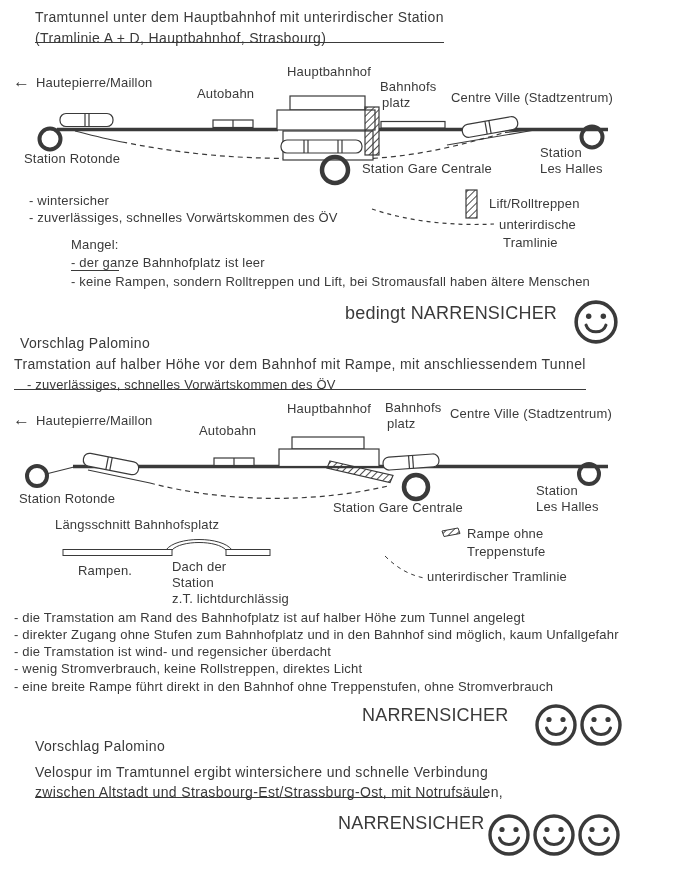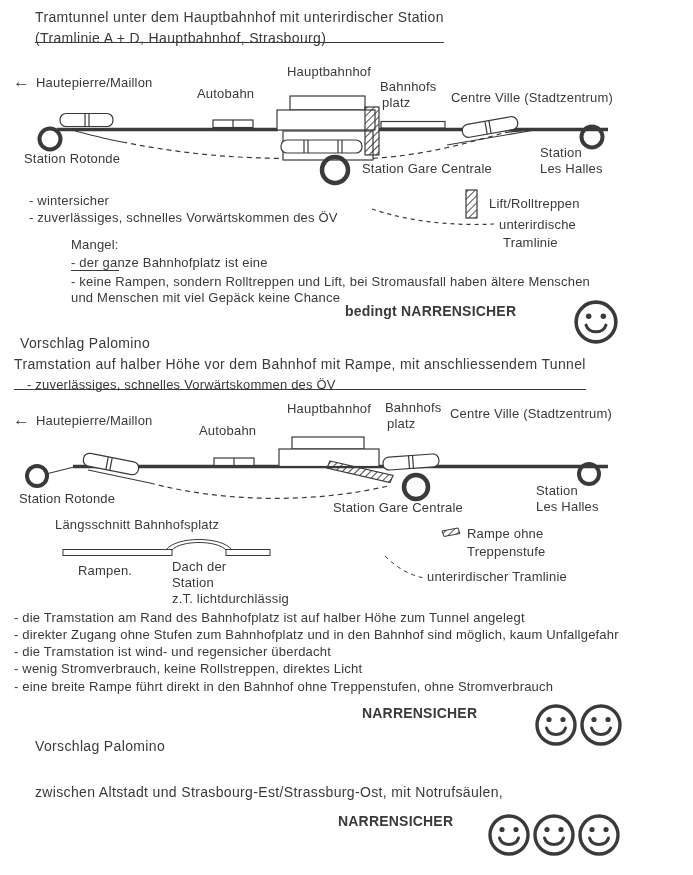--- a/index.html
+++ b/index.html
@@ -1,21 +1,21 @@
 <!DOCTYPE html>
 <html><head>
 <meta charset="utf-8">
 <style>
   html,body{margin:0;padding:0;background:#fff;}
   .page{position:relative;width:693px;height:875px;background:#fff;color:#3a3a3a;
         font-family:"Liberation Sans","DejaVu Sans",sans-serif;overflow:hidden;}
   .t{position:absolute;white-space:nowrap;font-size:13px;letter-spacing:.2px;line-height:1.15;}
   .t14{font-size:14px;letter-spacing:.35px;}
   .u{border-bottom:1.3px solid #3a3a3a;padding-bottom:17px;}
-  .b{font-weight:bold;font-size:14px;letter-spacing:.2px;}
+  .b{font-weight:normal;font-size:18px;letter-spacing:.2px;}
   .arrow{font-size:17px;letter-spacing:0;}
   svg.overlay{position:absolute;left:0;top:0;}
   .smiley{position:absolute;}
 </style>
 </head>
 <body>
 
 <div class="page">
 
   <svg class="overlay" width="693" height="875" viewBox="0 0 693 875">
@@ -131,23 +131,22 @@
   <div class="t" style="left:540px;top:162px">Les Halles</div>
 
   <div class="t" style="left:29px;top:194px">- wintersicher</div>
   <div class="t" style="left:29px;top:211px">- zuverlässiges, schnelles Vorwärtskommen des ÖV</div>
 
   <div class="t" style="left:489px;top:197px">Lift/Rolltreppen</div>
   <div class="t" style="left:499px;top:218px">unterirdische</div>
   <div class="t" style="left:503px;top:236px">Tramlinie</div>
 
   <div class="t u" style="left:71px;top:238px">Mangel:</div>
-  <div class="t" style="left:71px;top:256px">- der ganze Bahnhofplatz ist eine</div>
+  <div class="t" style="left:71px;top:256px">- der ganze Bahnhofplatz ist leer</div>
   <div class="t" style="left:71px;top:275px">- keine Rampen, sondern Rolltreppen und Lift, bei Stromausfall haben ältere Menschen</div>
-  <div class="t" style="left:71px;top:291px">und Menschen mit viel Gepäck keine Chance</div>
 
   <div class="t b" style="left:345px;top:303px">bedingt NARRENSICHER</div>
   <svg class="smiley" style="left:573px;top:299px" width="46" height="46" viewBox="0 0 44 44">
     <circle cx="22" cy="22" r="19" fill="none" stroke="#3a3a3a" stroke-width="3.4"></circle>
     <circle cx="15" cy="16.5" r="2.6" fill="#3a3a3a"></circle>
       <circle cx="29" cy="16.5" r="2.6" fill="#3a3a3a"></circle>
     <path d="M12.5 25 C15 33.5 29 33.5 31.5 25" fill="none" stroke="#3a3a3a" stroke-width="3" stroke-linecap="round"></path>
   </svg>
 
   <div class="t t14" style="left:20px;top:335px">Vorschlag Palomino</div>
@@ -190,20 +189,21 @@
     <path d="M12.5 25 C15 33.5 29 33.5 31.5 25" fill="none" stroke="#3a3a3a" stroke-width="3" stroke-linecap="round"></path>
   </svg>
   <svg class="smiley" style="left:579px;top:703px" width="44" height="44" viewBox="0 0 44 44">
     <circle cx="22" cy="22" r="19" fill="none" stroke="#3a3a3a" stroke-width="3.4"></circle>
     <circle cx="15" cy="16.5" r="2.6" fill="#3a3a3a"></circle>
       <circle cx="29" cy="16.5" r="2.6" fill="#3a3a3a"></circle>
     <path d="M12.5 25 C15 33.5 29 33.5 31.5 25" fill="none" stroke="#3a3a3a" stroke-width="3" stroke-linecap="round"></path>
   </svg>
 
   <div class="t t14" style="left:35px;top:738px">Vorschlag Palomino</div>
+  <div class="t t14 u" style="left:35px;top:764px">Velospur im Tramtunnel ergibt wintersichere und schnelle Verbindung</div>
   <div class="t t14" style="left:35px;top:784px">zwischen Altstadt und Strasbourg-Est/Strassburg-Ost, mit Notrufsäulen,</div>
 
   <div class="t b" style="left:338px;top:813px">NARRENSICHER</div>
   <svg class="smiley" style="left:487px;top:813px" width="44" height="44" viewBox="0 0 44 44">
     <circle cx="22" cy="22" r="19" fill="none" stroke="#3a3a3a" stroke-width="3.4"></circle>
     <circle cx="15" cy="16.5" r="2.6" fill="#3a3a3a"></circle>
       <circle cx="29" cy="16.5" r="2.6" fill="#3a3a3a"></circle>
     <path d="M12.5 25 C15 33.5 29 33.5 31.5 25" fill="none" stroke="#3a3a3a" stroke-width="3" stroke-linecap="round"></path>
   </svg>
   <svg class="smiley" style="left:532px;top:813px" width="44" height="44" viewBox="0 0 44 44">

